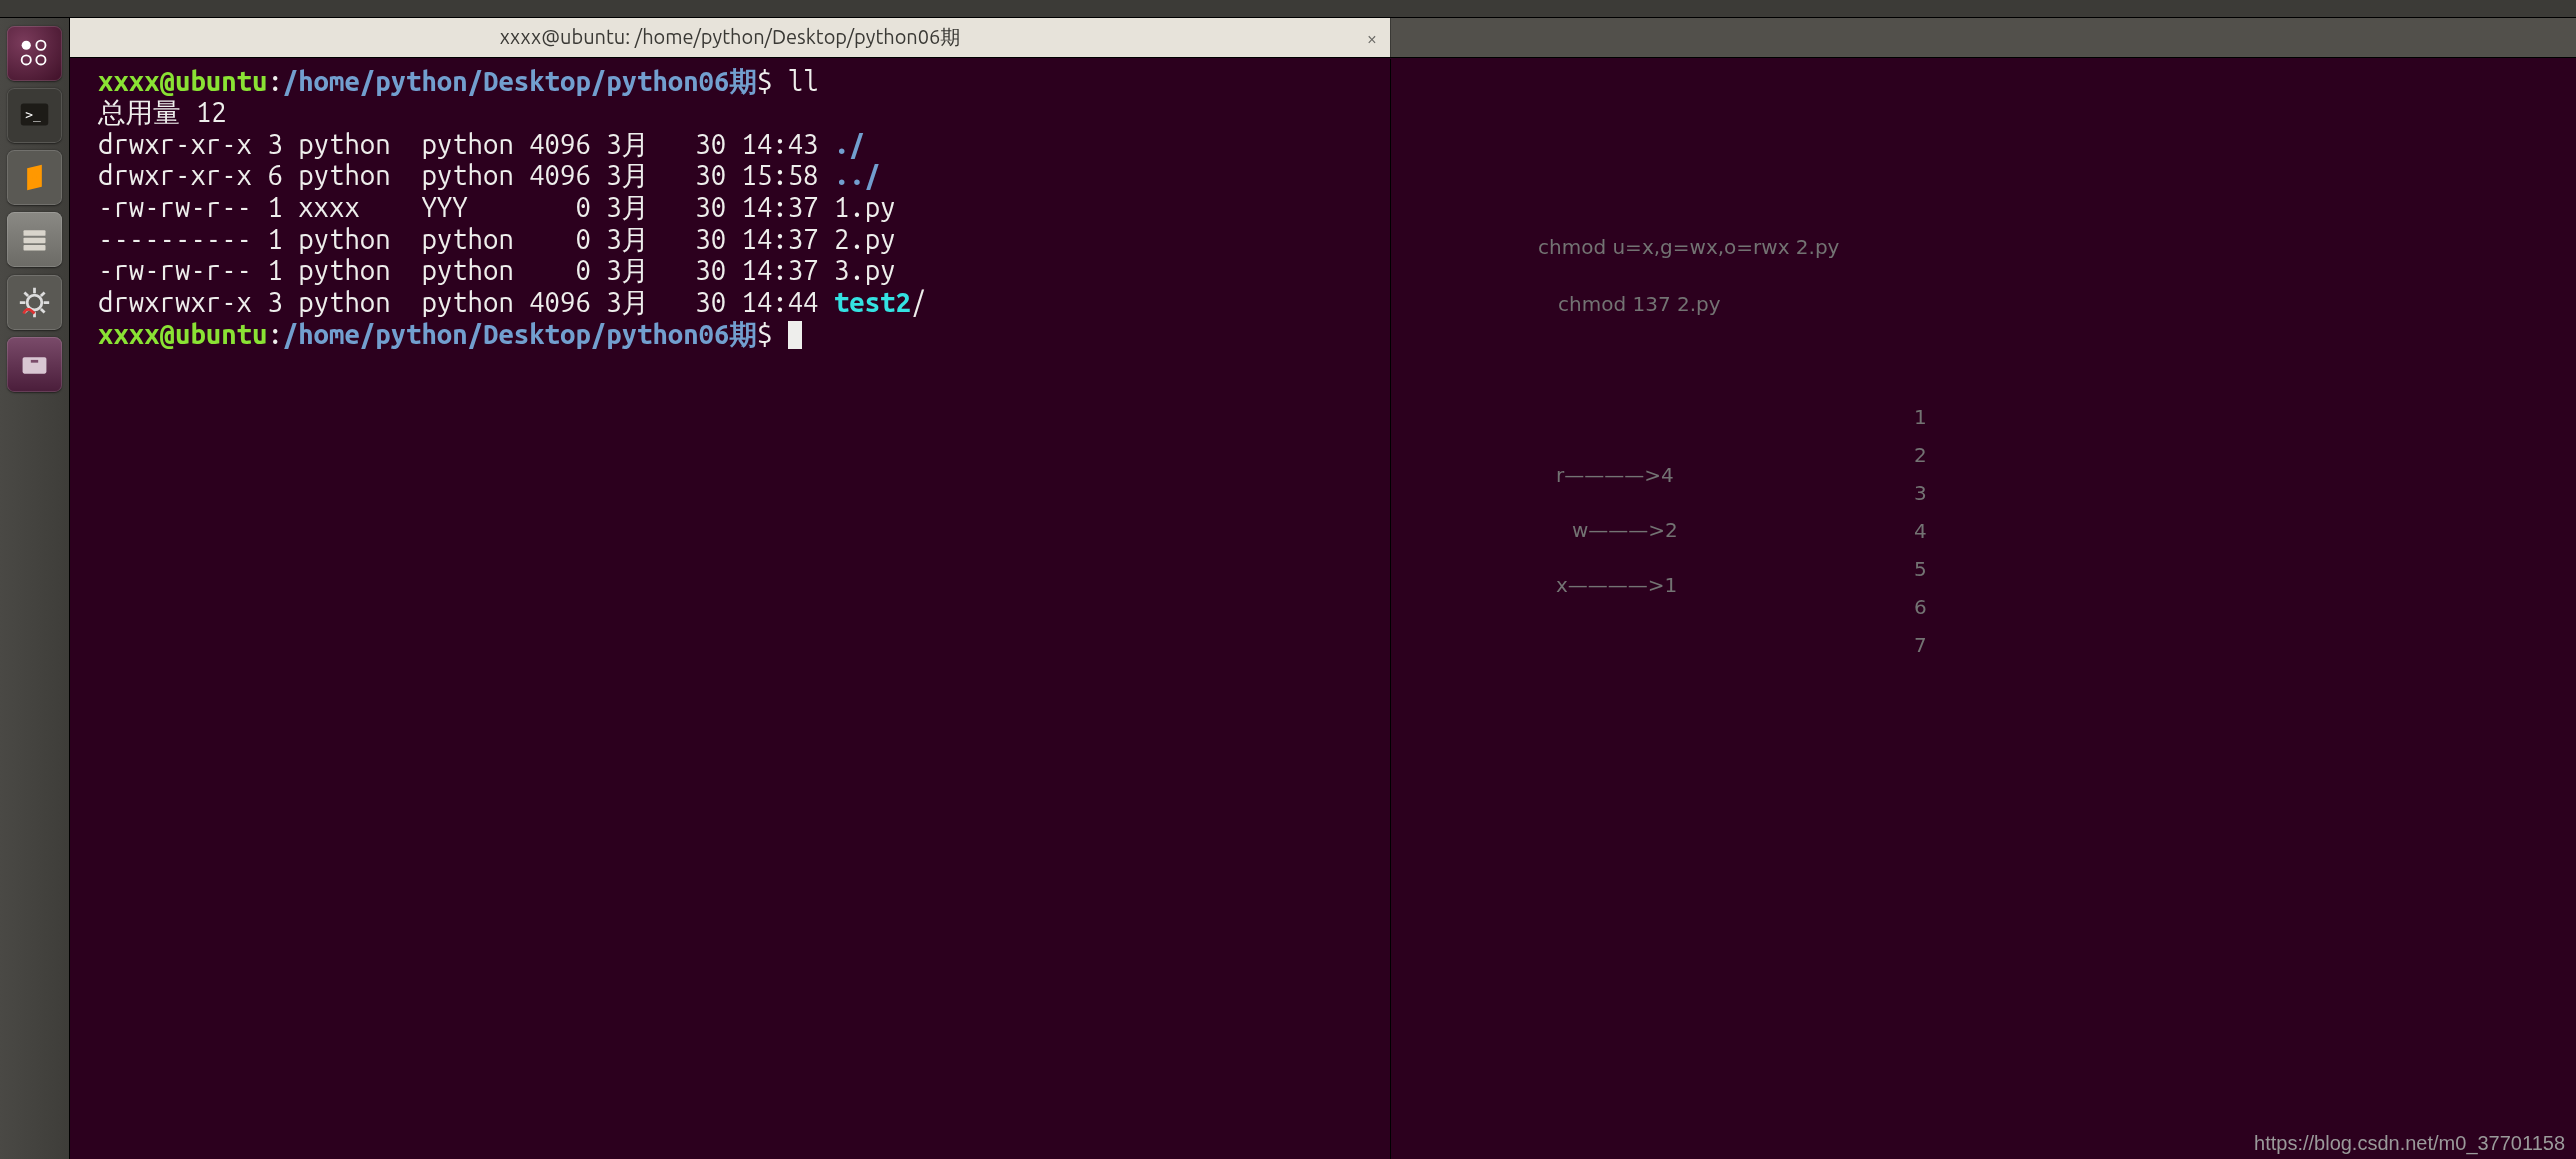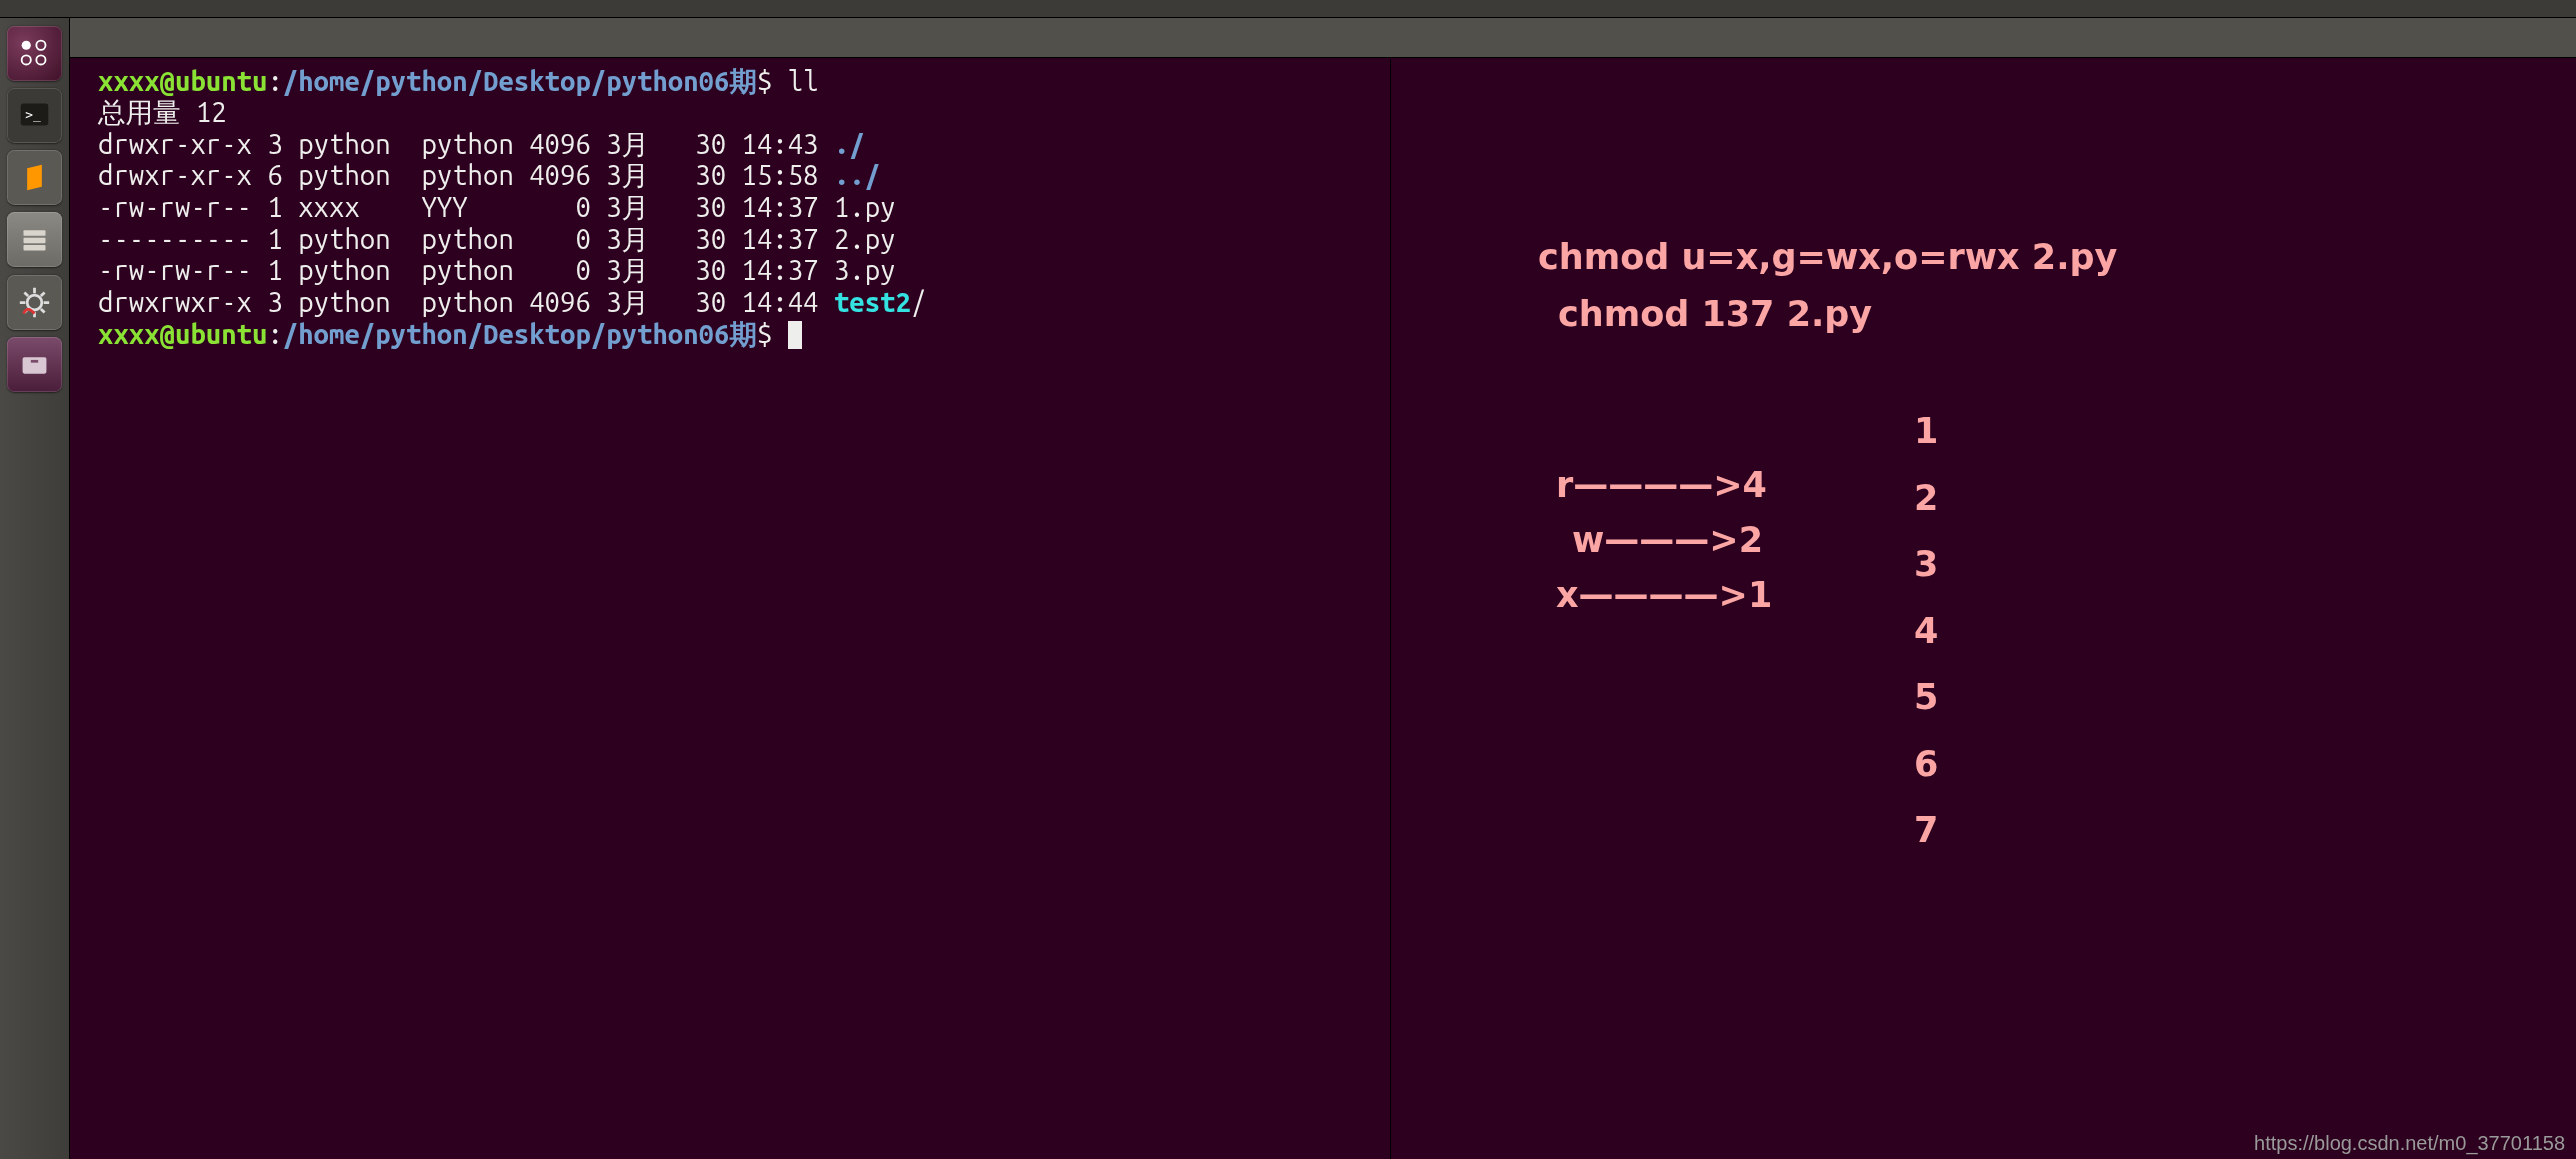--- a/index.html
+++ b/index.html
@@ -124,26 +124,25 @@
   .cursor {
     display: inline-block;
     width: 14.7px; height: 27.5px;
     background: #eeeeec;
     vertical-align: text-bottom;
   }
 
   
   .annot {
     position: absolute;
-    color: #fca5a5;
+    color: #737373;
     font-family: "DejaVu Sans", sans-serif;
-    font-size: 35px;
+    font-size: 20px;
     line-height: 1.4;
     white-space: pre;
-    font-weight: bold;
   }
 
   
   .watermark {
     position: absolute;
     right: 11px; bottom: 5.5px;
     color: #9a9a9a;
     font-size: 20px;
     font-family: sans-serif;
   }
@@ -191,20 +190,24 @@
   </div>
   <div class="tile drawer">
     <svg viewBox="0 0 36 36">
         <rect x="5" y="10" width="26" height="18" rx="2" fill="#d9c7d3"></rect>
         <rect x="14" y="13" width="8" height="3" fill="#7a4b6a"></rect>
       </svg>
   </div>
 </div>
 
 <div class="tabbar">
+  <div class="tab active">
+    <span class="title">xxxx@ubuntu: /home/python/Desktop/python06期</span>
+    <span class="close">×</span>
+  </div>
 </div>
 
 <div class="panes">
 
   <div class="pane left" id="pane-left"><span class="c-user">xxxx@ubuntu</span><span class="c-white">:</span><span class="c-path">/home/python/Desktop/python06期</span><span class="c-white">$ </span><span class="c-white">ll</span>
 <span class="c-white">总用量 12</span>
 <span class="c-white">drwxr-xr-x 3 python  python 4096 3月   30 14:43 </span><span class="c-dir">./</span>
 <span class="c-white">drwxr-xr-x 6 python  python 4096 3月   30 15:58 </span><span class="c-dir">../</span>
 <span class="c-white">-rw-rw-r-- 1 xxxx    YYY       0 3月   30 14:37 </span><span class="c-white">1.py</span>
 <span class="c-white">---------- 1 python  python    0 3月   30 14:37 </span><span class="c-white">2.py</span>

